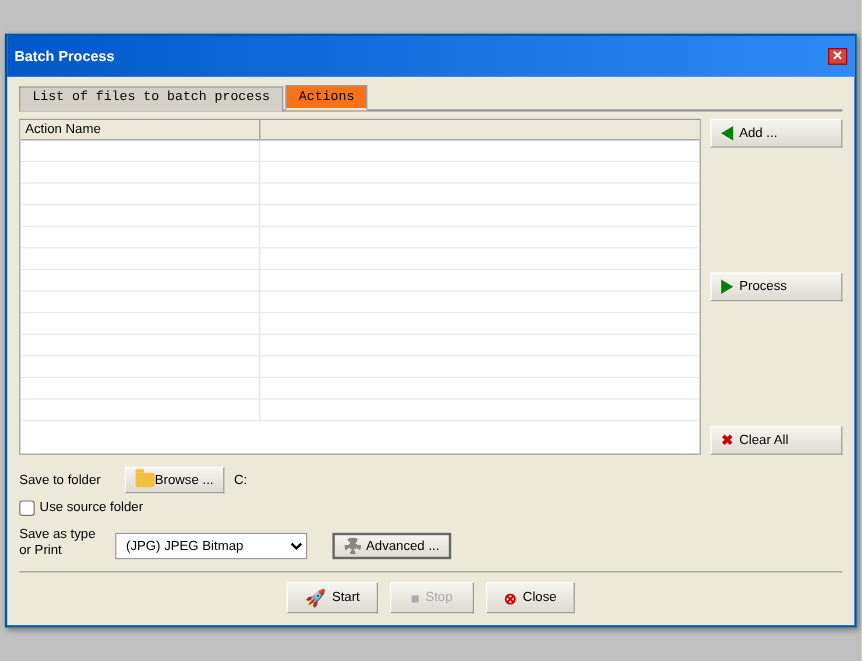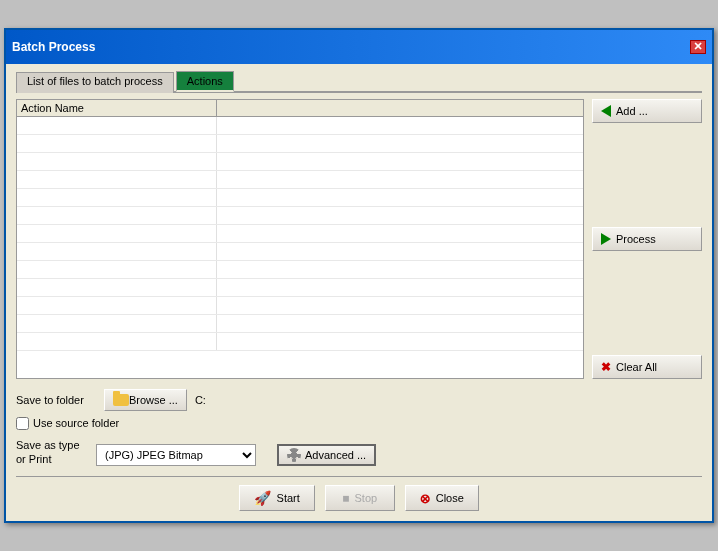--- a/index.html
+++ b/index.html
@@ -57,28 +57,29 @@
     .tab {
       padding: 3px 10px;
       background: #ece9d8;
       border: 1px solid #999;
       border-bottom: none;
       cursor: pointer;
       font-size: 11px;
       margin-right: 2px;
       position: relative;
       bottom: -1px;
+      font-family: Liberation Mono, monospace;
     }
     .tab.inactive {
       background: #d4d0c8;
       bottom: -2px;
       padding-top: 2px;
     }
     .tab.active {
-      background: #15803d;
+      background: #f97316;
       border-bottom: 2px solid #ece9d8;
       z-index: 1;
     }
     .main-area {
       display: flex;
       gap: 8px;
     }
     .action-table-container {
       flex: 1;
       border: 1px solid #999;

